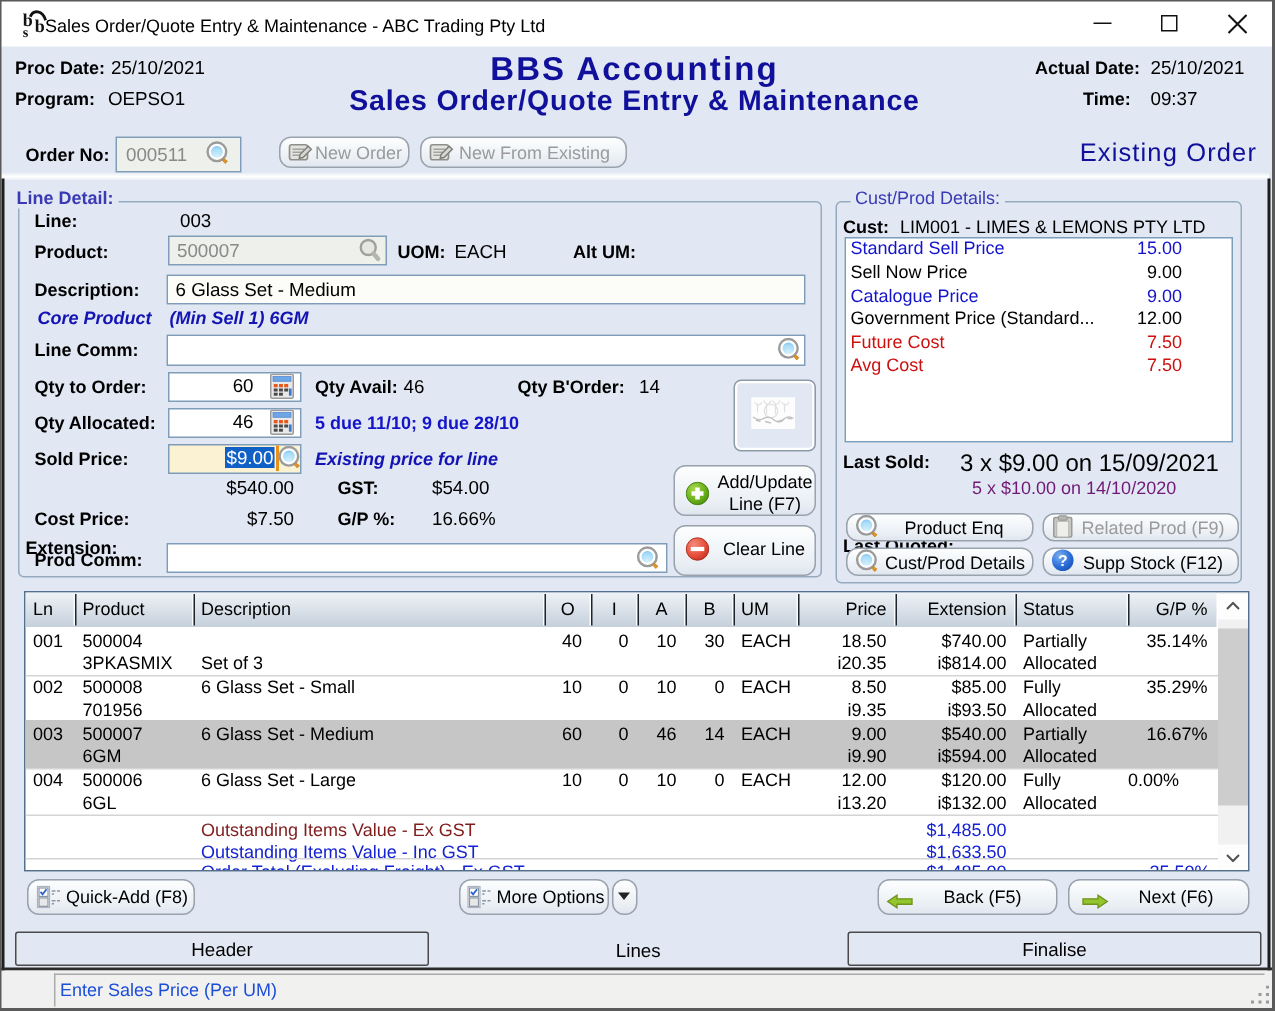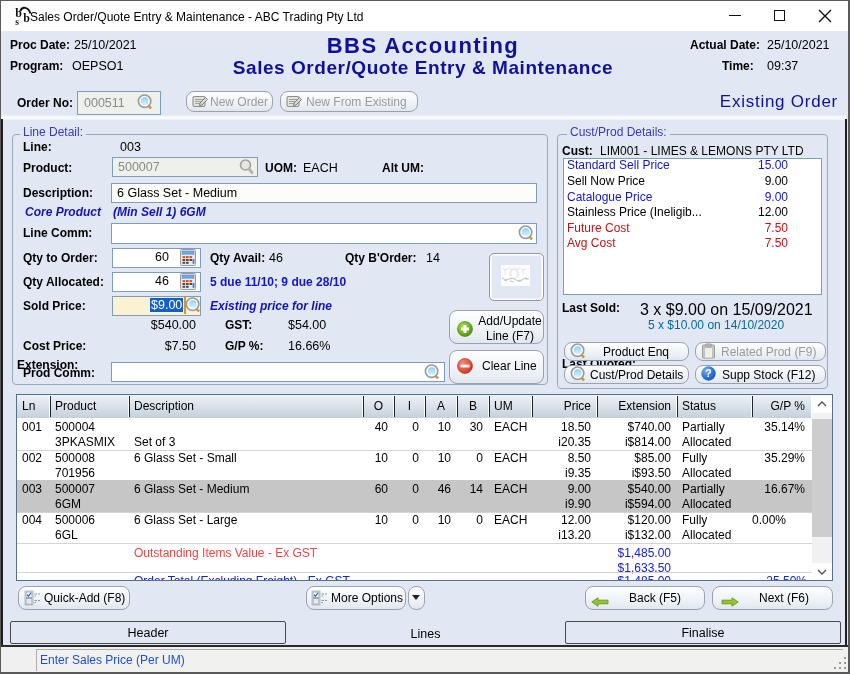--- a/index.html
+++ b/index.html
@@ -90,21 +90,21 @@
 <div class="a" style="left:286px;top:94px;"><svg width="17" height="15" viewBox="0 0 17 15">
       <rect x="1" y="2.5" width="12" height="10" rx="1.5" fill="#e2e2de" stroke="#8e8e8a" stroke-width="1.1"></rect>
       <g stroke="#a2a29e" stroke-width="1">
         <path d="M3 5.5 L11 5.5 M3 7.5 L11 7.5 M3 9.5 L8 9.5"></path>
       </g>
       <path d="M8 9 L13.5 3.5 L15.5 5.5 L10 11 L7.5 11.5 Z" fill="#d8d8d4" stroke="#7e7e7a" stroke-width="1"></path>
     </svg></div>
 <div class="btxt gray" style="left:306px;top:95px;">New From Existing</div>
 
 <div class="gbox" style="left:12px;top:134px;width:536px;height:251px;"></div>
-<div class="glab" style="left:20px;top:125px;">Line Detail:</div>
+<div class="glab" style="left:8px;top:125px;font-weight:bold;">Line Detail:</div>
 
 <div class="lbl" style="left:23px;top:140px;">Line:</div>
 <div class="txt" style="left:120px;top:140px;">003</div>
 
 <div class="lbl" style="left:23px;top:161px;">Product:</div>
 <div class="inp" style="left:112px;top:157px;width:146px;height:20px;background:#eef0ec;"></div>
 <div class="a" style="left:118px;top:160px;font-size:12.5px;color:#8a8a8a;">500007</div>
 <div class="a" style="left:238px;top:158px;"><svg width="17" height="17" viewBox="0 0 17 17">
       <circle cx="7.5" cy="7" r="5" fill="#e6e6e2" stroke="#a0a09c" stroke-width="1.6"></circle>
       <path d="M11 11 L14 14.5" stroke="#b5b5ad" stroke-width="3" stroke-linecap="round"></path>
@@ -272,31 +272,31 @@
 <div class="lbl" style="left:562px;top:144px;">Cust:</div>
 <div class="a" style="left:600px;top:144px;font-size:12px;white-space:nowrap;">LIM001 - LIMES &amp; LEMONS PTY LTD</div>
 
 <div class="a" style="left:563px;top:158px;width:259px;height:137px;background:#fff;border:1px solid #7b9ebd;"></div>
 <div class="a" style="left:567px;top:158px;font-size:12px;color:#1414cc;">Standard Sell Price</div>
 <div class="a" style="left:700px;top:158px;width:88px;text-align:right;font-size:12px;color:#1414cc;">15.00</div>
 <div class="a" style="left:567px;top:174px;font-size:12px;color:#000;">Sell Now Price</div>
 <div class="a" style="left:700px;top:174px;width:88px;text-align:right;font-size:12px;color:#000;">9.00</div>
 <div class="a" style="left:567px;top:190px;font-size:12px;color:#1414cc;">Catalogue Price</div>
 <div class="a" style="left:700px;top:190px;width:88px;text-align:right;font-size:12px;color:#1414cc;">9.00</div>
-<div class="a" style="left:567px;top:205px;font-size:12px;color:#000;">Stainless Price (Ineligib...</div>
+<div class="a" style="left:567px;top:205px;font-size:12px;color:#000;">Government Price (Standard...</div>
 <div class="a" style="left:700px;top:205px;width:88px;text-align:right;font-size:12px;color:#000;">12.00</div>
 <div class="a" style="left:567px;top:221px;font-size:12px;color:#cc1111;">Future Cost</div>
 <div class="a" style="left:700px;top:221px;width:88px;text-align:right;font-size:12px;color:#cc1111;">7.50</div>
 <div class="a" style="left:567px;top:236px;font-size:12px;color:#cc1111;">Avg Cost</div>
 <div class="a" style="left:700px;top:236px;width:88px;text-align:right;font-size:12px;color:#cc1111;">7.50</div>
 
 <div class="lbl" style="left:562px;top:301px;">Last Sold:</div>
 <div class="a" style="left:640px;top:301px;font-size:16px;white-space:nowrap;">3 x $9.00 on 15/09/2021</div>
 <div class="lbl" style="left:562px;top:318px;margin-top:39px;">Last Quoted:</div>
-<div class="a" style="left:648px;top:318px;font-size:12px;color:#0369a1;white-space:nowrap;">5 x $10.00 on 14/10/2020</div>
+<div class="a" style="left:648px;top:318px;font-size:12px;color:#701a75;white-space:nowrap;">5 x $10.00 on 14/10/2020</div>
 
 <div class="btn" style="left:564px;top:342px;width:125px;height:19px;"></div>
 <div class="a" style="left:570px;top:343px;"><svg width="17" height="17" viewBox="0 0 17 17">
       <circle cx="7.6" cy="7.2" r="5.2" fill="url(#LG5)" stroke="#fdfdfd" stroke-width="2.6"></circle>
       <circle cx="7.6" cy="7.2" r="6.2" fill="none" stroke="#9b9b9b" stroke-width="1.6"></circle>
       <path d="M12.2 11.6 L14.6 13.4 L13.2 15 L11.2 12.8 Z" fill="#e09427" stroke="#c27c14" stroke-width="0.5"></path>
       <defs>
         <radialGradient id="LG5" cx="0.5" cy="0.85" r="1">
           <stop offset="0" stop-color="#d8f2fd"></stop>
           <stop offset="0.55" stop-color="#a6dcf7"></stop>
@@ -438,22 +438,23 @@
 <div class="cell" style="left:440px;top:118px;width:26px;text-align:right;">0</div>
 <div class="cell" style="left:477px;top:118px;">EACH</div>
 <div class="cell" style="left:515px;top:118px;width:59px;text-align:right;">12.00</div>
     <div class="cell" style="left:515px;top:133px;width:59px;text-align:right;">i13.20</div>
 <div class="cell" style="left:580px;top:118px;width:74px;text-align:right;">$120.00</div>
     <div class="cell" style="left:580px;top:133px;width:74px;text-align:right;">i$132.00</div>
 <div class="cell" style="left:665px;top:118px;">Fully</div>
     <div class="cell" style="left:665px;top:133px;">Allocated</div>
 <div class="cell" style="left:735px;top:118px;width:53px;text-align:left;">0.00%</div>
 <div class="a" style="left:0;top:148px;width:795px;height:1px;background:#d4d4d4;"></div>
-<div class="cell" style="left:117px;top:151px;color:#ef4444;">Outstanding Items Value - Ex GST</div>
+<div class="cell" style="left:117px;top:151px;color:#7f1d1d;">Outstanding Items Value - Ex GST</div>
 <div class="cell" style="left:580px;top:151px;width:74px;text-align:right;color:#1422d2;">$1,485.00</div>
+<div class="cell" style="left:117px;top:166px;color:#1422d2;">Outstanding Items Value - Inc GST</div>
 <div class="cell" style="left:580px;top:166px;width:74px;text-align:right;color:#1422d2;">$1,633.50</div>
 <div class="a" style="left:0;top:177px;width:795px;height:1px;background:#d4d4d4;"></div>
 <div class="cell" style="left:117px;top:179px;color:#1422d2;">Order Total (Excluding Freight) - Ex GST</div>
 <div class="cell" style="left:580px;top:179px;width:74px;text-align:right;color:#1422d2;">$1,485.00</div>
 <div class="cell" style="left:676px;top:179px;width:114px;text-align:right;color:#1422d2;">25.50%</div>
 <div class="a" style="left:795px;top:0;width:20px;height:185px;background:#f1f1f1;"></div>
 <div class="a" style="left:795px;top:1px;width:20px;height:17px;background:#fdfdfd;"></div>
 <svg class="a" style="left:800px;top:6px;" width="10" height="6" viewBox="0 0 10 6">
       <path d="M1 5 L5 1 L9 5" stroke="#505050" stroke-width="1.3" fill="none"></path>
     </svg>

